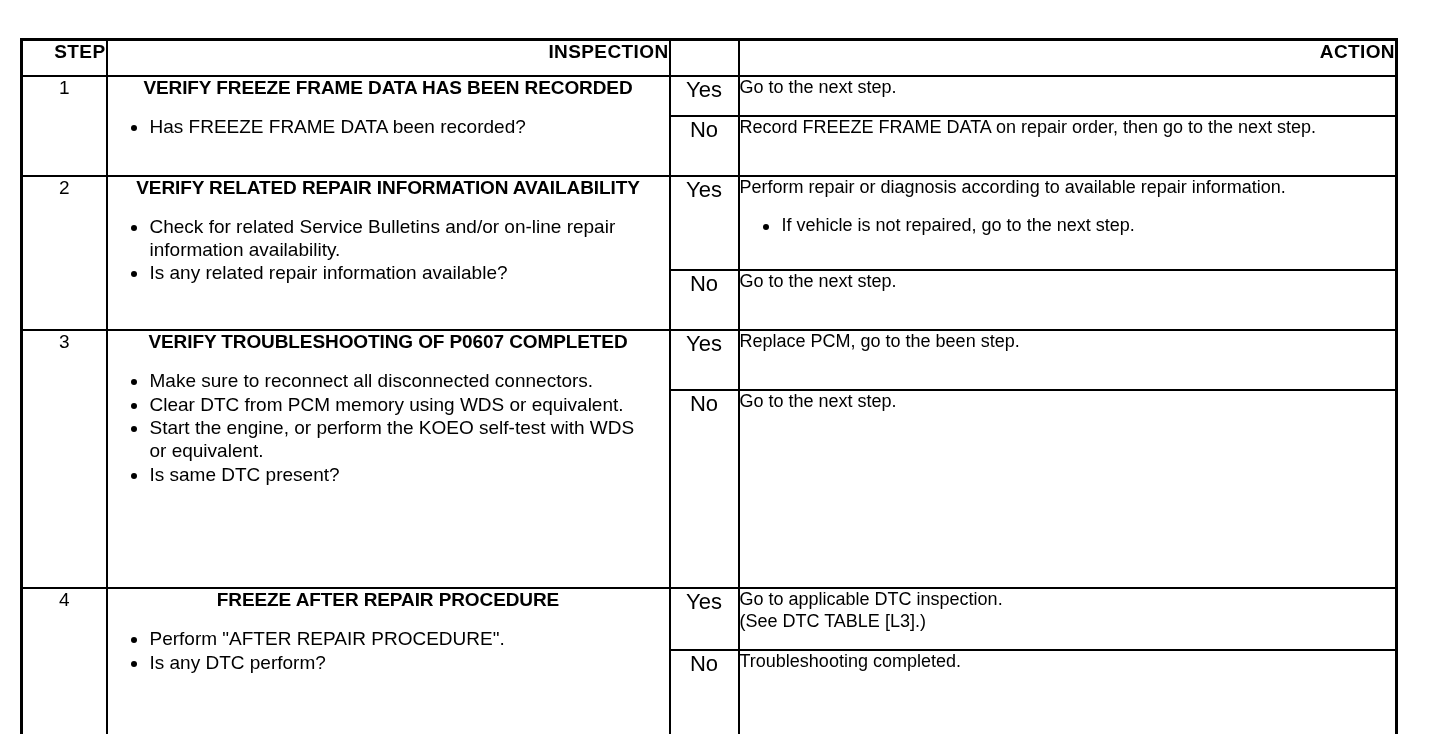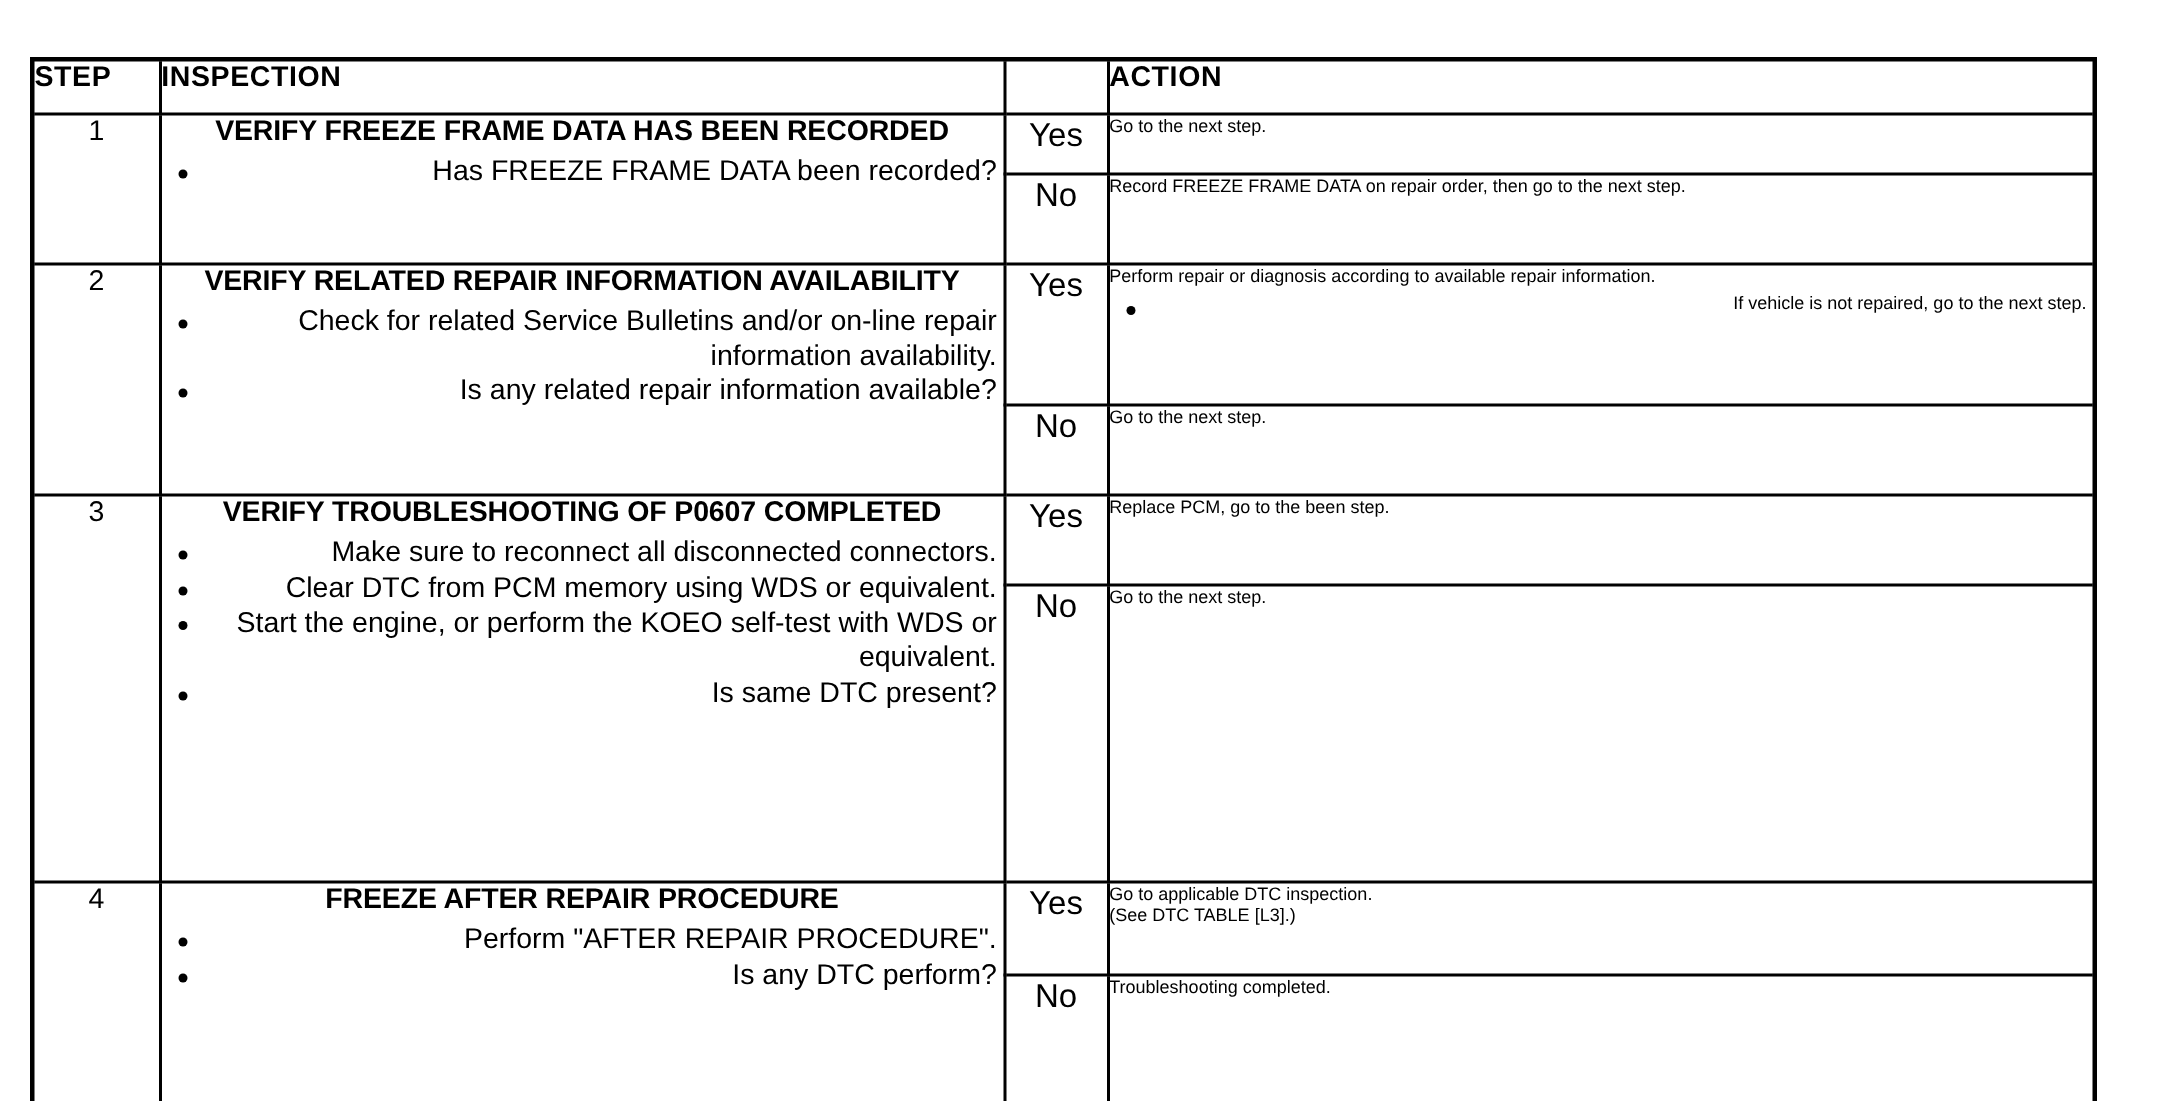--- a/index.html
+++ b/index.html
@@ -54,21 +54,21 @@
 
   
   col.c-step { width: 85px; }
   col.c-insp { width: 563px; }
   col.c-ans  { width: 69px; }
   col.c-act  { width: 658px; }
 
   
   .hdr {
     height: 34px;
-    text-align: left;
+    text-align: right;
     vertical-align: middle;
     font-size: 19px;
     font-weight: bold;
     letter-spacing: 0.4px;
   }
   .hdr-blank { border-bottom: 2px solid #000; }
 
   
   .step-num {
     text-align: center;
@@ -84,23 +84,22 @@
     line-height: 1.20;
   }
   .insp-head {
     font-weight: bold;
     letter-spacing: -0.1px;
     margin: 0 0 2px 0;
     text-align: center;
   }
   ul.bullets {
     list-style: none;
-    margin: 4px;
+    margin: 16px;
     padding: 0;
-    text-align: right;
   }
   ul.bullets > li {
     position: relative;
     padding-left: 26px;
     margin: 0 0 1px 0;
     line-height: 1.20;
   }
   ul.bullets > li::before {
     content: "";
     position: absolute;
@@ -116,21 +115,21 @@
   .ans {
     text-align: center;
     font-size: 22px;
     padding-top: 6px;
     vertical-align: top;
   }
 
   
   .act {
     padding: 6px 8px 8px 8px;
-    font-size: 12px;
+    font-size: 18px;
     line-height: 1.20;
   }
   .act p { margin: 0; }
   .act ul.bullets > li::before { top: 9px; }
 
   
   .h-yes1 { height: 38px; }
   .h-no1  { height: 58px; }
   .h-yes2 { height: 92px; }
   .h-no2  { height: 58px; }

